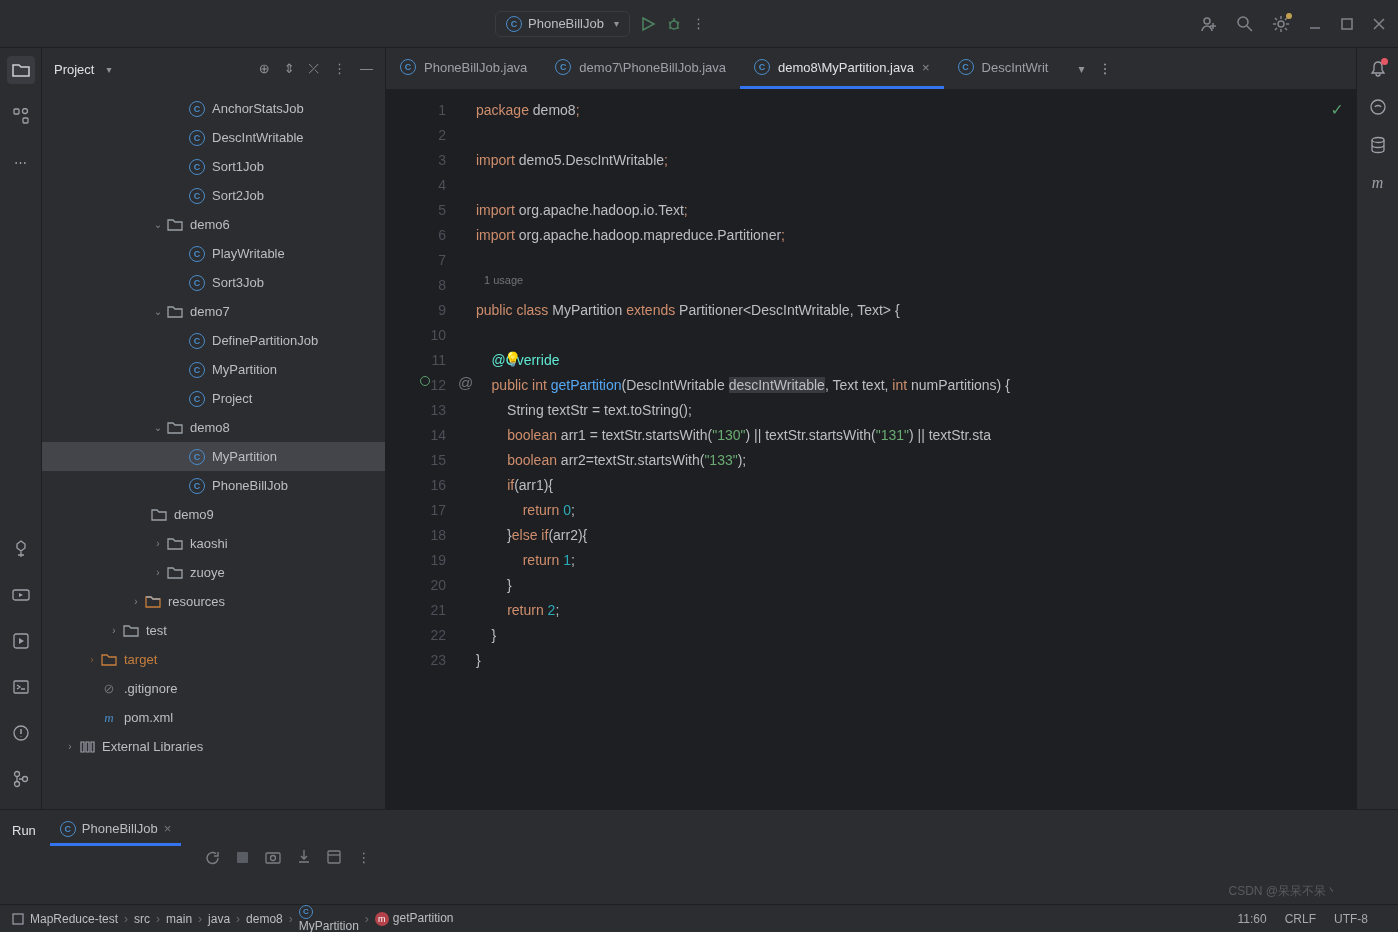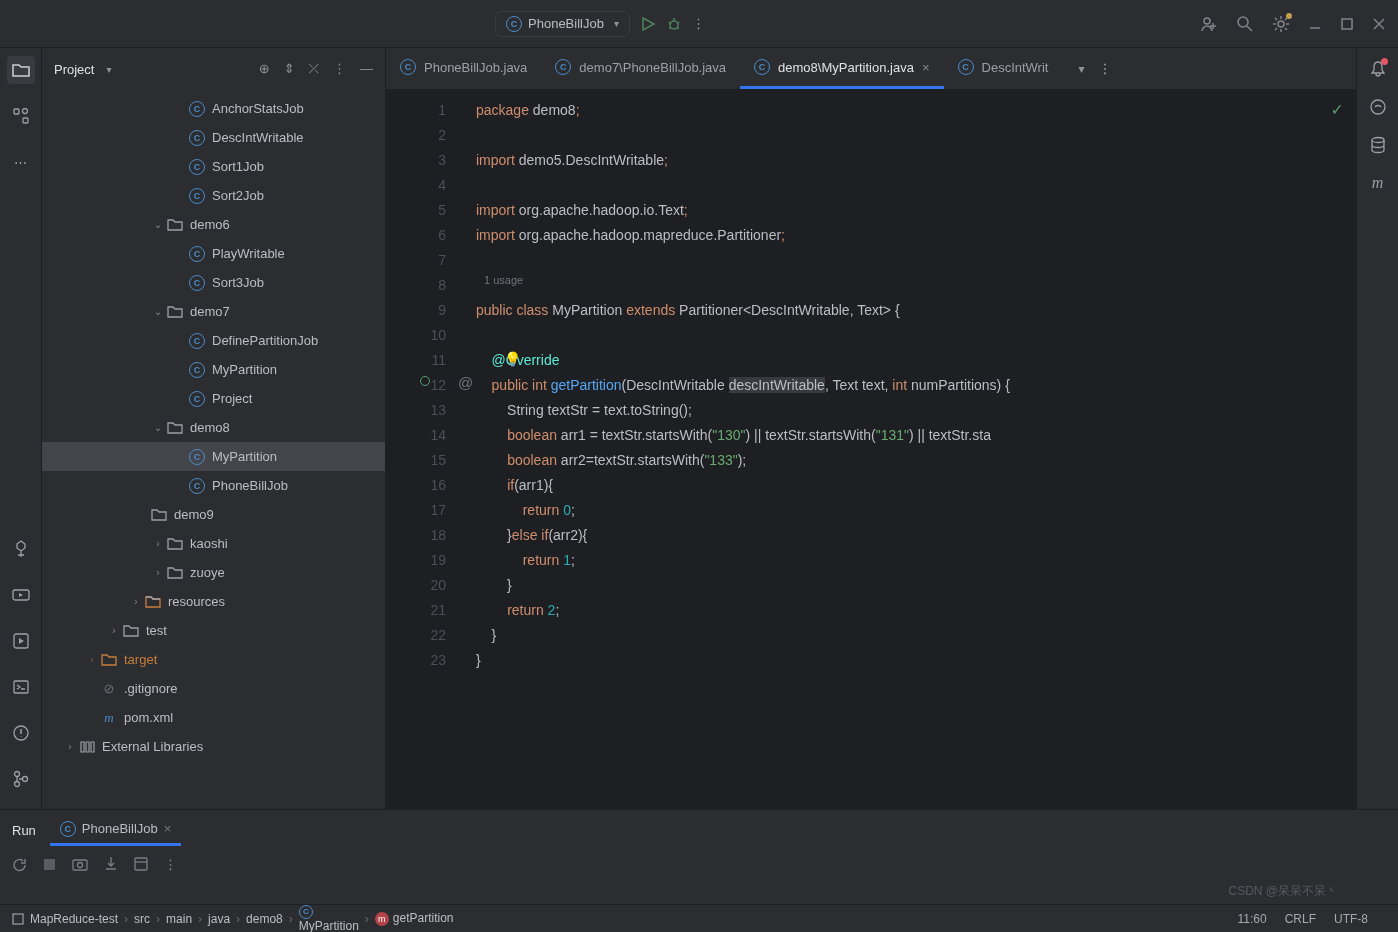--- a/index.html
+++ b/index.html
@@ -46,21 +46,21 @@
 .code { flex:1; padding:8px 0; white-space:pre; overflow:auto; line-height:25px; color:#bcbec4; }
 .code .hl { position:absolute; left:0; right:0; top:292px; height:25px; background:rgba(56,59,66,0.35); z-index:-1; }
 .kw { color:#cf8e6d; }
 .fn { color:#56a8f5; }
 .str { color:#6aab73; }
 .ann { color:#5eead4; }
 .num { color:#2aacb8; }
 .param-hl { background:#373a3f; }
 .check { position:absolute; top:10px; right:12px; color:#5a9e6f; font-size:16px; }
 .rightbar { width:42px; background:#2b2d30; display:flex; flex-direction:column; align-items:center; padding:12px 0; gap:20px; border-left:1px solid #1e1f22; }
-.run-panel { height:95px; background:#2b2d30; border-top:1px solid #1e1f22; display:flex; flex-direction:column; }
+.run-panel { height:95px; background:#2b2d30; border-top:1px solid #1e1f22; display:flex; flex-direction:row; }
 .run-tabs { height:40px; display:flex; align-items:center; padding:0 12px; gap:14px; }
 .run-tab { display:flex; align-items:center; gap:6px; padding:6px 10px; }
 .run-tab.pinned { border-bottom:3px solid #3574f0; }
 .run-toolbar { display:flex; align-items:center; padding:6px 12px; gap:16px; opacity:0.7; }
 .statusbar { height:28px; background:#2b2d30; border-top:1px solid #1e1f22; display:flex; align-items:center; padding:0 12px; font-size:12px; }
 .breadcrumb { display:flex; align-items:center; gap:6px; }
 .breadcrumb .sep { opacity:0.4; }
 .status-right { margin-left:auto; display:flex; gap:18px; opacity:0.85; }
 .watermark { position:absolute; right:60px; bottom:32px; font-size:12px; color:#6f737a; opacity:0.65; }
 svg { display:block; }

